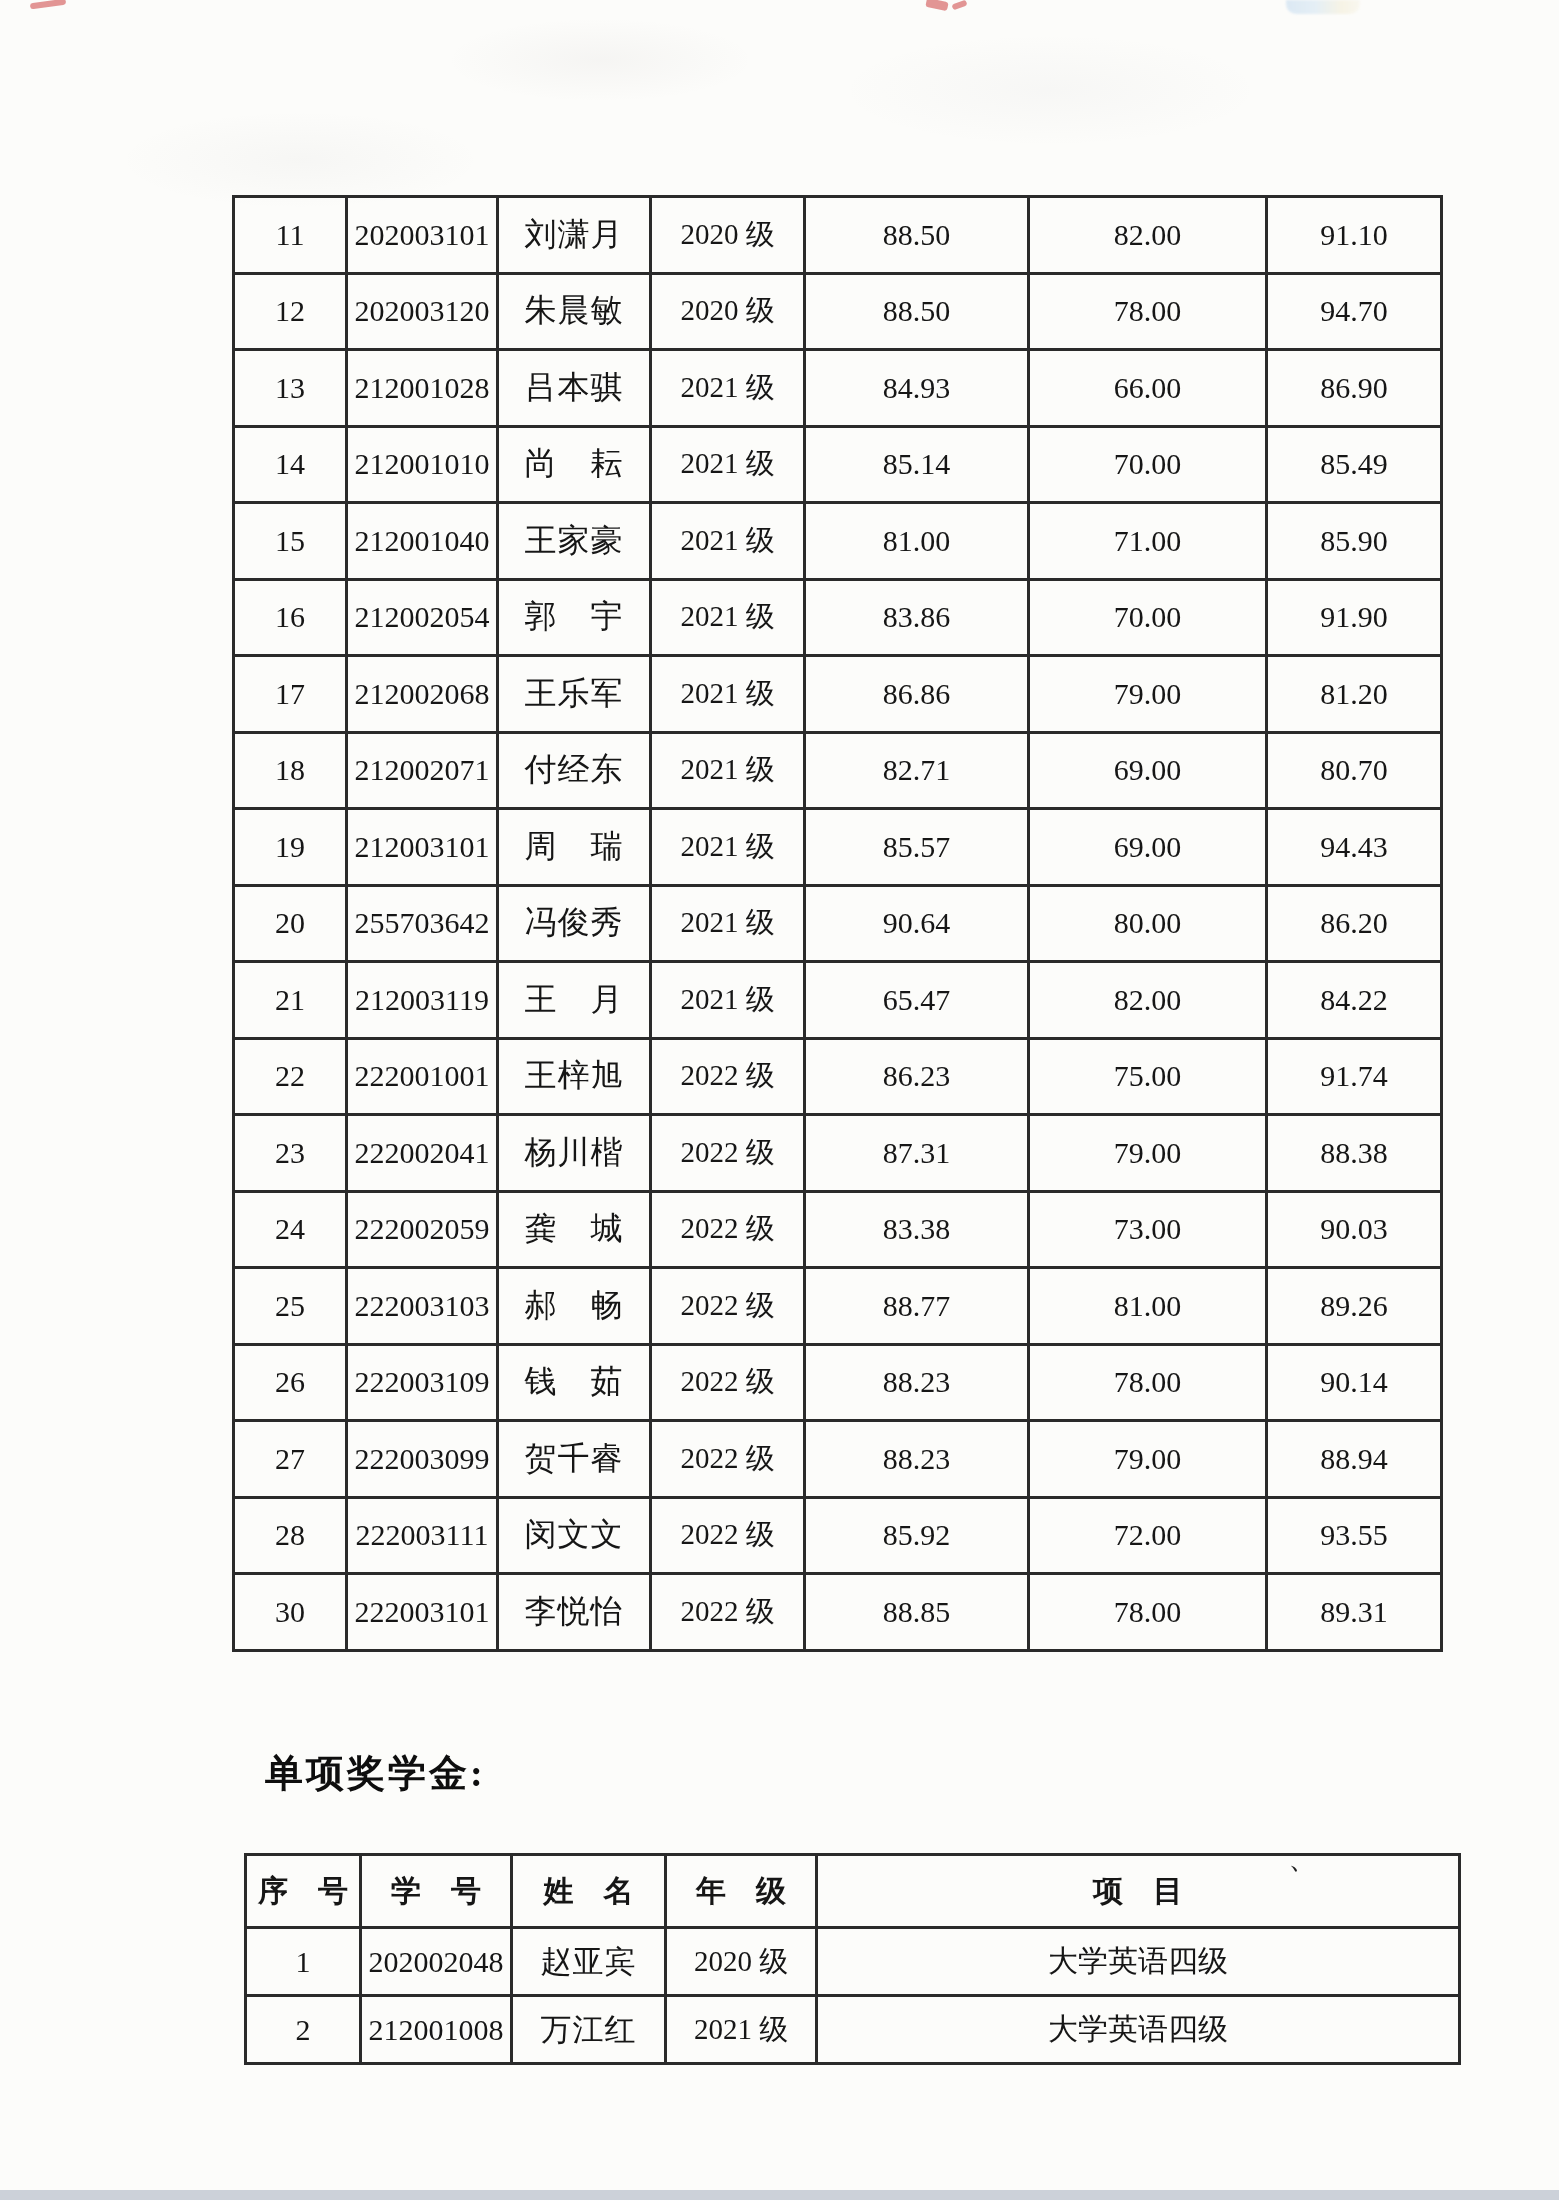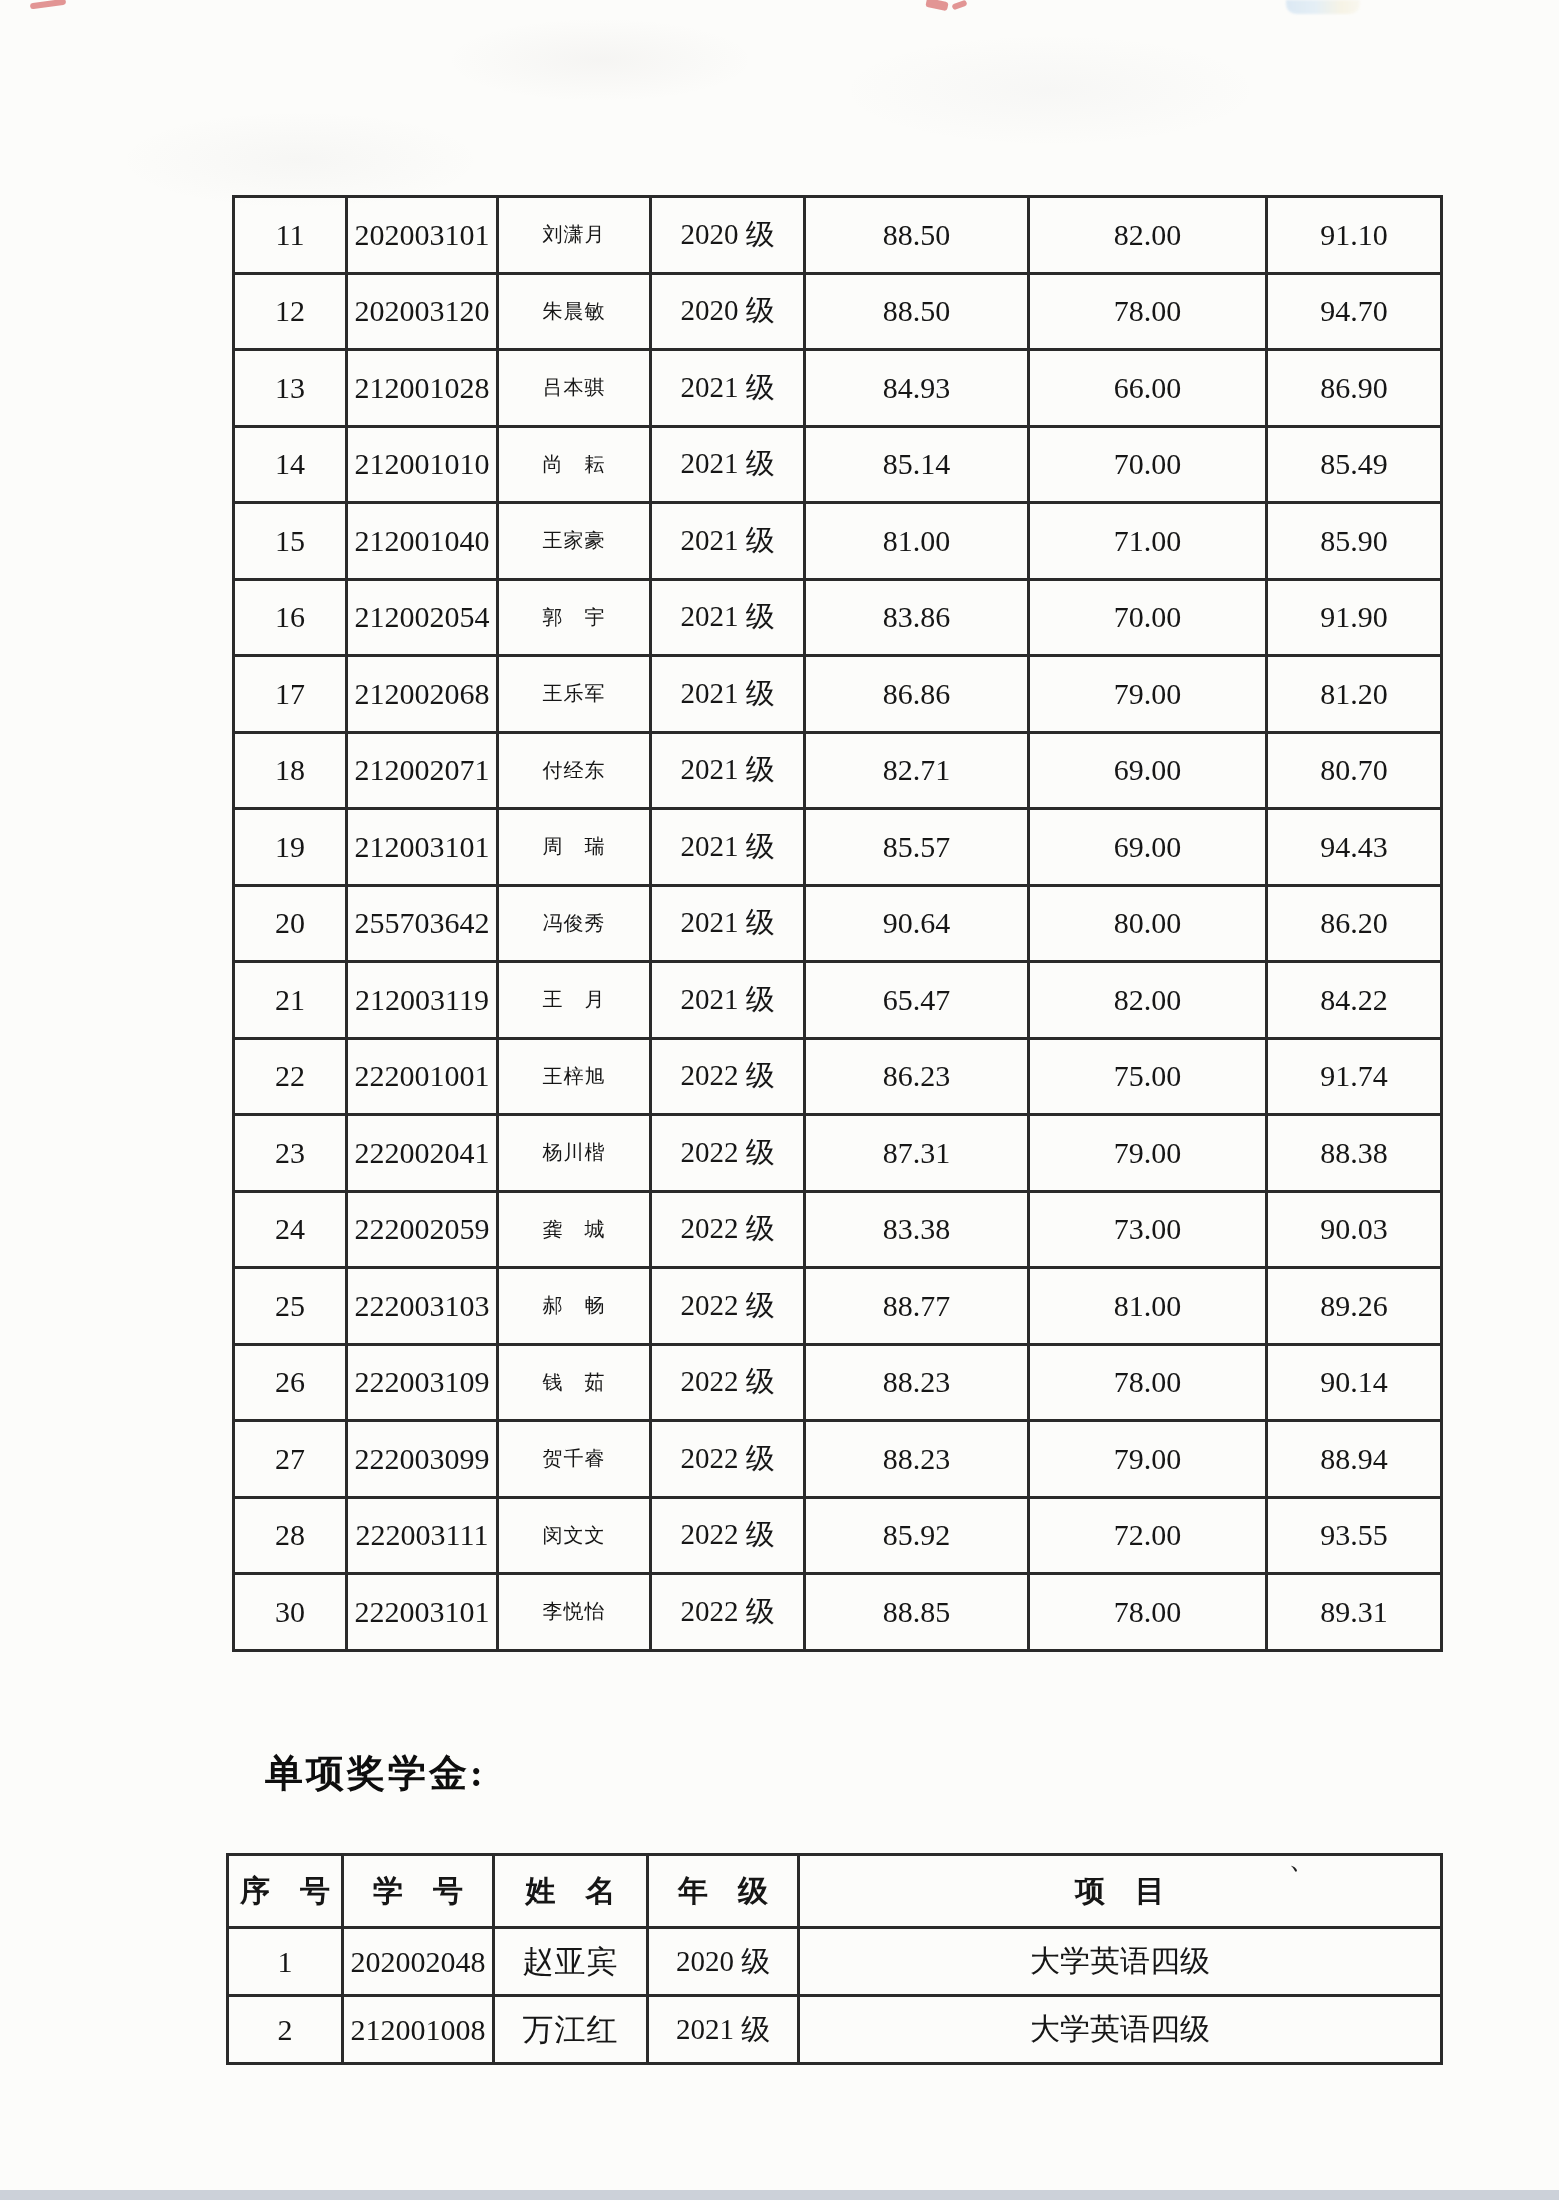--- a/index.html
+++ b/index.html
@@ -26,31 +26,31 @@
   td,th{
     border:3px solid #2a2a2a;
     text-align:center;vertical-align:middle;
     padding:0;overflow:hidden;white-space:nowrap;
   }
 
   
   .t1{left:232px;top:195px;width:1208px;}
   .t1 tr{height:76.5px;}
   .t1 td{font-size:30px;}
-  .t1 td.name{font-size:20px;letter-spacing:1px;}
+  .t1 td.name{font-size:32px;letter-spacing:1px;}
   .t1 td.grade{font-size:29px;}
 
   
   .heading{
     position:absolute;left:237px;top:1748px;
     font-size:38px;font-weight:700;letter-spacing:3px;color:#0e0e0e;margin-left:28px;
   }
 
   
-  .t2{left:226px;top:1853px;width:1214px;}
+  .t2{left:244px;top:1853px;width:1214px;}
   .t2 thead tr{height:73px;}
   .t2 tbody tr{height:68px;}
   .t2 th{font-size:30px;font-weight:700;}
   .t2 td{font-size:30px;}
   .t2 td.name{font-size:31px;letter-spacing:1px;}
   .t2 td.grade{font-size:29px;}
 
   
   .stray-mark{
     position:absolute;left:1288px;top:1838px;

